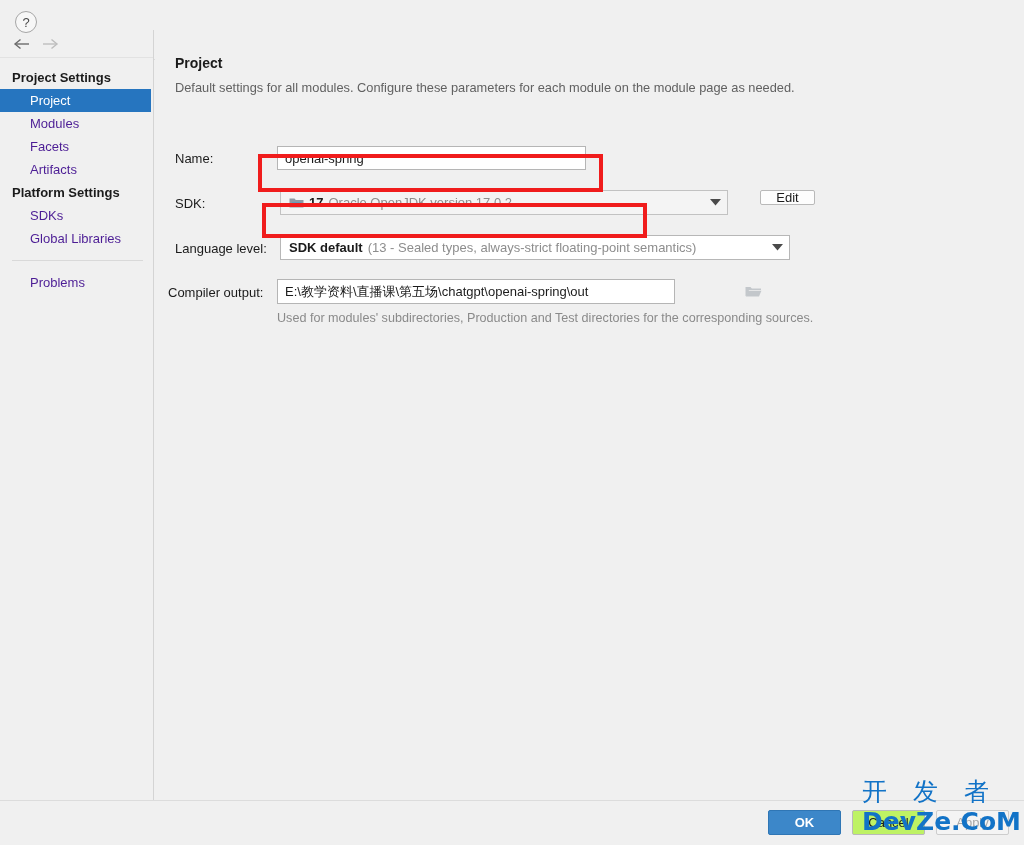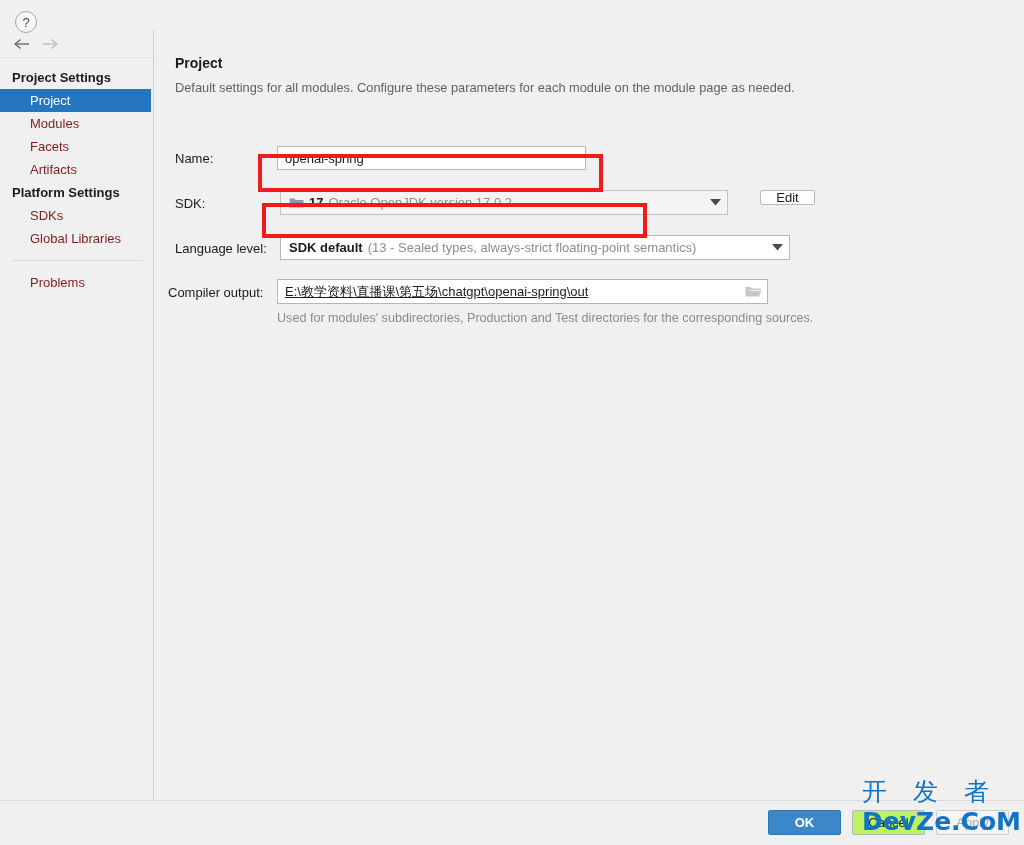--- a/index.html
+++ b/index.html
@@ -86,21 +86,21 @@
 
   .nav-list { padding-top: 8px; }
   .nav-group-title {
     font-size: 13px;
     font-weight: bold;
     color: #1b1b1b;
     padding: 4px 0 4px 12px;
   }
   .nav-item {
     font-size: 13px;
-    color: #7f1d1d;
+    color: #4c1d95;
     padding: 3px 0 3px 30px;
     height: 23px;
     line-height: 17px;
     cursor: pointer;
     white-space: nowrap;
   }
   .nav-item.selected {
     background: #2675bf;
     color: #ffffff;
     margin-right: 2px;
@@ -368,21 +368,21 @@
         <span class="muted">(13 - Sealed types, always-strict floating-point semantics)</span>
       </div>
       <div class="arrow">
         <svg width="11" height="7" viewBox="0 0 11 7" aria-hidden="true">
           <polygon points="0,0 11,0 5.5,6.5" fill="#4a4a4a"></polygon>
         </svg>
       </div>
     </div>
 
     <div class="row-label" style="left:13px; top:255px;">Compiler output:</div>
-    <div class="tfield" style="left:122px; top:249px; width:491px; height:25px; padding-right:28px;text-decoration:underline;">E:\教学资料\直播课\第五场\chatgpt\openai-spring\out</div>
+    <div class="tfield" style="left:122px; top:249px; width:398px; height:25px; padding-right:28px;">E:\教学资料\直播课\第五场\chatgpt\openai-spring\out</div>
     <div class="browse-icon" style="left:586px; top:251px; height:21px;">
       <svg width="17" height="13" viewBox="0 0 17 13" aria-hidden="true">
         <path d="M0.5 2 L5.5 2 L6.8 3.6 L16 3.6 L16 5 L4 5 L1.5 11 L0.5 11 Z" fill="#c3c7cb"></path>
         <path d="M3.2 5.8 L16.4 5.8 L14 11.6 L0.8 11.6 Z" fill="#c3c7cb"></path>
       </svg>
     </div>
     <div class="hint" style="left:122px; top:281px;">Used for modules' subdirectories, Production and Test directories for the corresponding sources.</div>
 
   </div>
 

